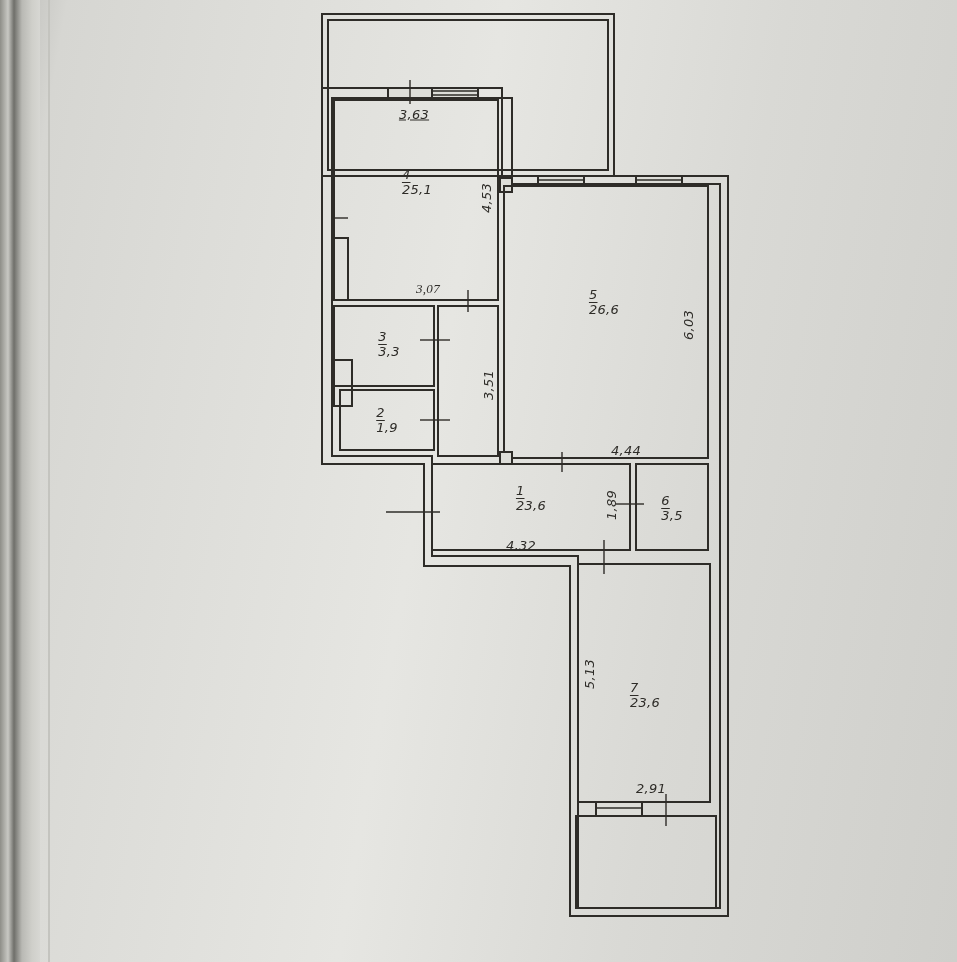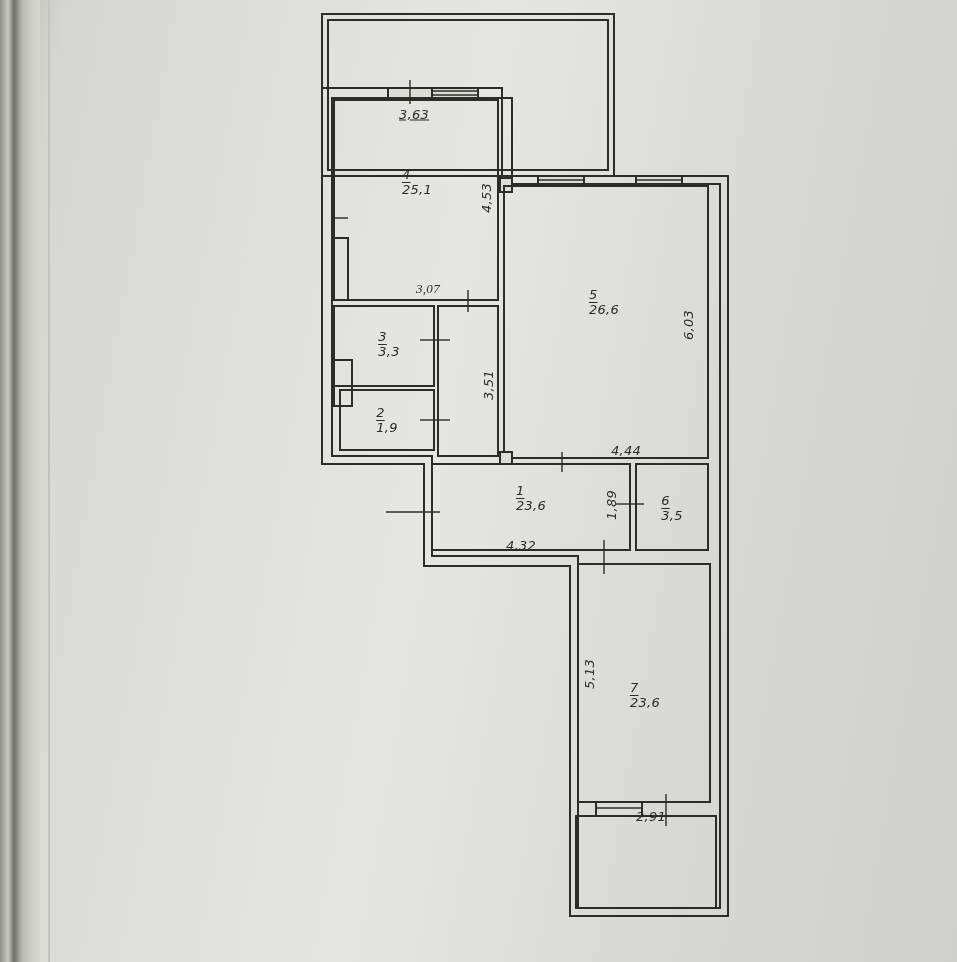--- a/index.html
+++ b/index.html
@@ -113,13 +113,13 @@
 
 <div class="label" style="left:414px;top:114px;text-decoration:underline;">3,63</div>
 <div class="label rot" style="left:486px;top:198px;">4,53</div>
 <div class="label" style="left:428px;top:289px;font-family:Liberation Serif, serif;">3,07</div>
 <div class="label rot" style="left:488px;top:385px;">3,51</div>
 <div class="label rot" style="left:688px;top:325px;">6,03</div>
 <div class="label" style="left:606px;top:450px;margin-left:20px;">4,44</div>
 <div class="label rot" style="left:611px;top:505px;">1,89</div>
 <div class="label" style="left:521px;top:545px;">4,32</div>
 <div class="label rot" style="left:589px;top:674px;">5,13</div>
-<div class="label" style="left:651px;top:816px;">2,91</div>
+<div class="label" style="left:651px;top:788px;">2,91</div>
 
 </body></html>

